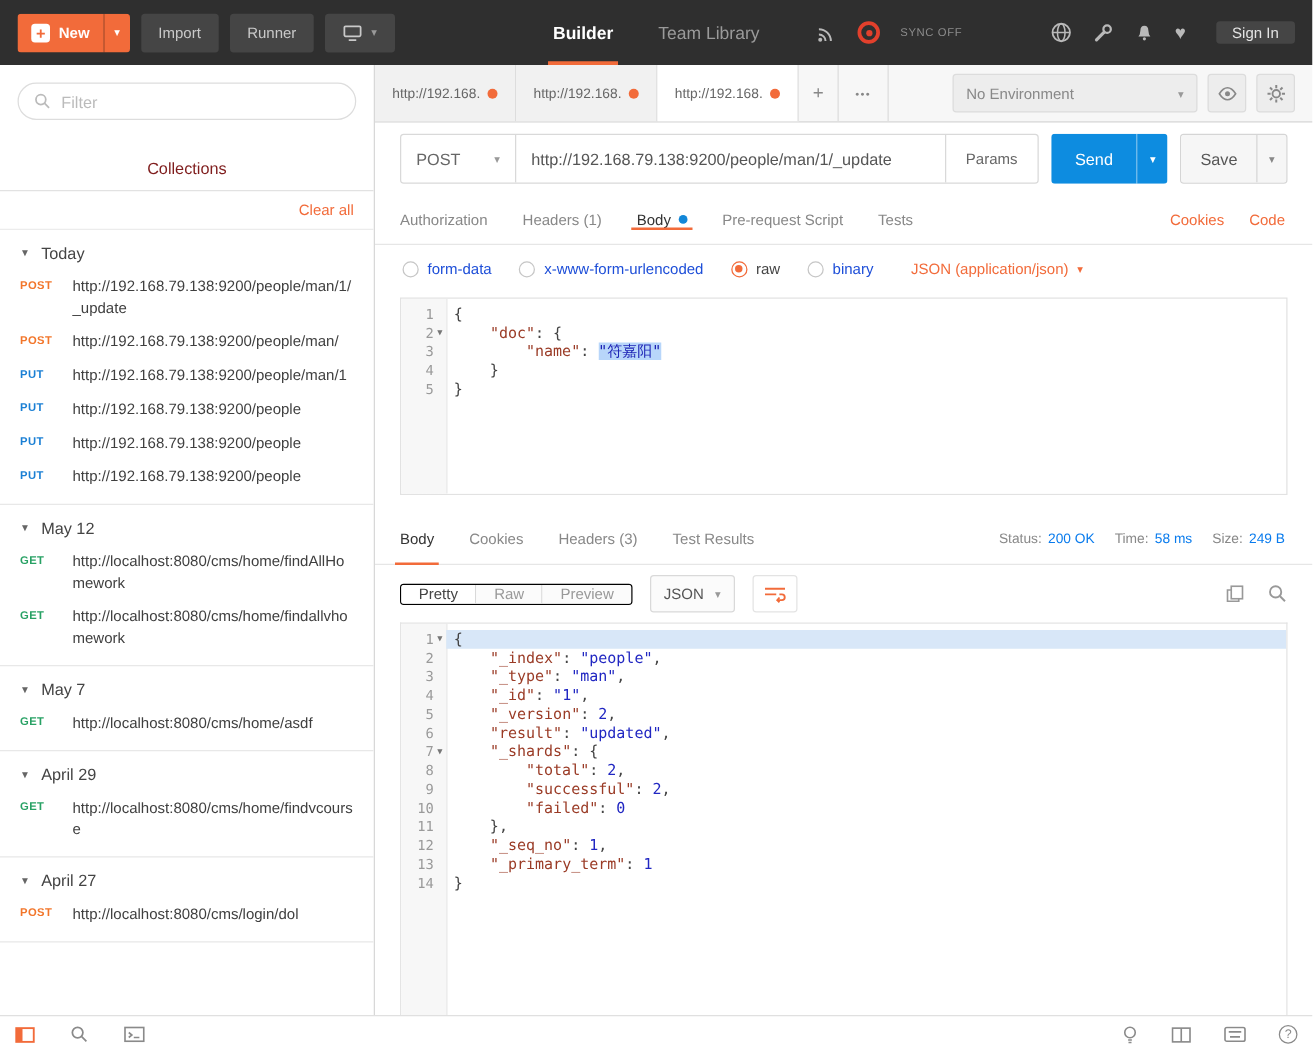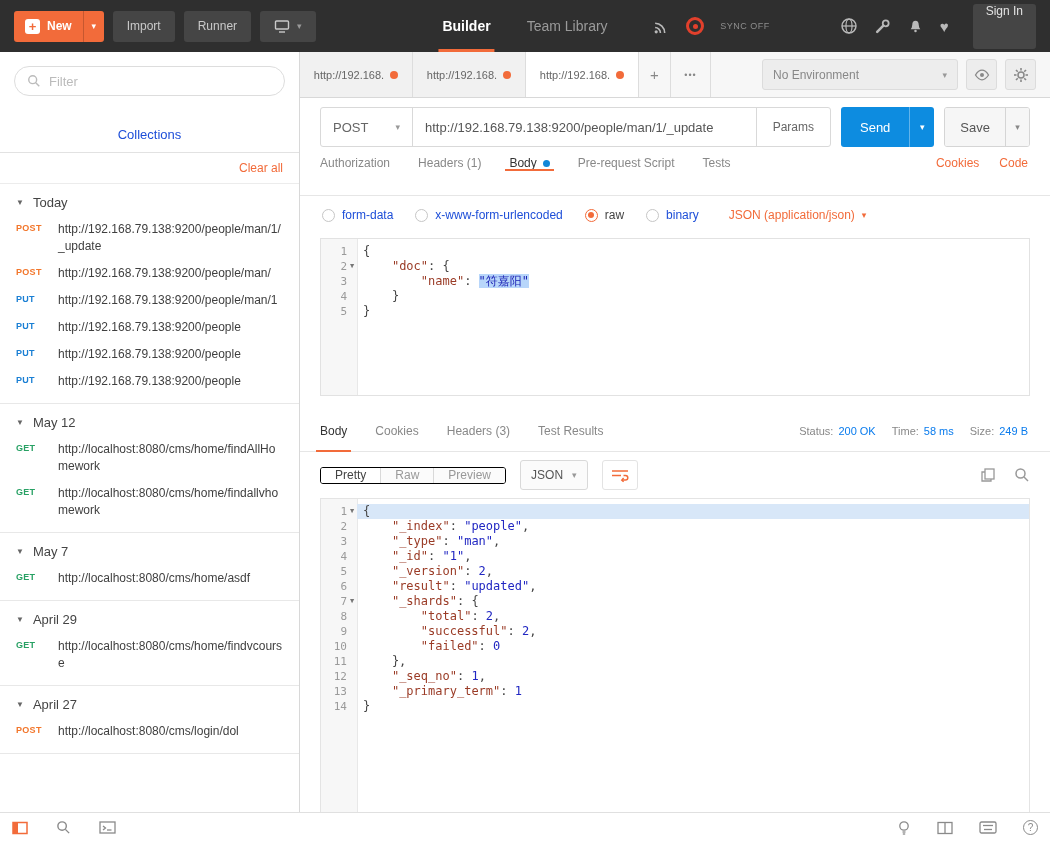--- a/index.html
+++ b/index.html
@@ -17,32 +17,32 @@
 .tb-caret{font-size:9px;color:#999}
 .top-nav{position:absolute;left:50%;transform:translateX(-50%);height:100%;display:flex;gap:36px;align-items:center}
 .nav-item{height:100%;display:flex;align-items:center;font-size:14px;color:#9a9a9a;position:relative}
 .nav-item.active{color:#fff;font-weight:bold}
 .nav-item.active::after{content:"";position:absolute;left:-4px;right:-4px;bottom:0;height:3px;background:#f26b3a}
 .tb-right{margin-left:auto;display:flex;align-items:center;gap:16px}
 .sync-label{font-size:9px;color:#8d8d8d;letter-spacing:.5px}
 .rec-icon{width:18px;height:18px;border:3px solid #e2402c;border-radius:50%;display:inline-flex;align-items:center;justify-content:center}
 .rec-icon i{width:5px;height:5px;border-radius:50%;background:#e2402c}
 .heart-glyph{color:#b9b9b9;font-size:15px;line-height:1}
-.signin-btn{height:45px;background:#454545;color:#e3e3e3;font-size:12px;display:flex;align-items:flex-start;padding:0 13px;border-radius:3px;margin-left:8px}
+.signin-btn{height:18px;background:#454545;color:#e3e3e3;font-size:12px;display:flex;align-items:center;padding:0 13px;border-radius:3px;margin-left:8px}
 .grp-gap{width:38px}
 
 .content{flex:1;display:flex;min-height:0}
 .sidebar{width:300px;flex:none;border-right:1px solid #d8d8d8;display:flex;flex-direction:column;overflow:hidden;background:#fff}
 .main{flex:1;display:flex;flex-direction:column;min-width:0;background:#fff}
 
 .filter-wrap{margin:14px 14px 21px;height:30px;border:1px solid #ddd;border-radius:15px;display:flex;align-items:center;padding:0 12px;gap:8px;background:#fff}
 .filter-input{border:none;outline:none;flex:1;font-size:13px;color:#555;font-family:inherit;background:transparent}
 .filter-input::placeholder{color:#bbb}
 .side-tabs{display:flex;border-bottom:1px solid #e2e2e2}
-.side-tab{flex:1;text-align:center;font-size:13px;color:#1d4ed8;padding:10px 0;position:relative}
+.side-tab{flex:1;text-align:center;font-size:13px;color:#7f1d1d;padding:10px 0;position:relative}
 .side-tab.active{color:#333}
 .side-tab.active::after{content:"";position:absolute;left:0;right:0;bottom:-1px;height:2px;background:#f26b3a}
 .clear-row{display:flex;justify-content:flex-end;padding:8px 16px;border-bottom:1px solid #ececec}
 .clear-all{font-size:12px;color:#f26b3a}
 .history-list{flex:1;overflow:hidden}
 .hist-group{border-bottom:1px solid #e8e8e8;padding:2px 0 8px}
 .hist-header{display:flex;align-items:center;gap:9px;padding:9px 16px 6px}
 .tri{font-size:8px;color:#666}
 .hist-date{font-size:13px;color:#444}
 .hist-item{display:flex;padding:5px 14px 5px 16px;gap:8px;align-items:flex-start}
@@ -68,21 +68,21 @@
 .method-select{width:92px;flex:none;height:100%;border-right:1px solid #d9d9d9;display:flex;align-items:center;justify-content:space-between;padding:0 12px;font-size:13px;color:#666}
 .url-input{flex:1;min-width:0;border:none;outline:none;font-size:13px;color:#555;padding:0 12px;font-family:inherit;background:transparent}
 .params-btn{height:100%;border-left:1px solid #d9d9d9;display:flex;align-items:center;padding:0 16px;font-size:12px;color:#666}
 .send-wrap,.save-wrap{display:flex;height:40px;border-radius:3px;overflow:hidden;flex:none}
 .send-btn{background:#0d8ce0;color:#fff;font-size:13px;display:flex;align-items:center;padding:0 19px}
 .send-caret{background:#0d8ce0;border-left:1px solid rgba(255,255,255,.35);color:#fff;width:25px;display:flex;align-items:center;justify-content:center;font-size:9px}
 .save-wrap{border:1px solid #d5d5d5}
 .save-btn{background:#f6f6f6;color:#555;font-size:13px;display:flex;align-items:center;padding:0 15px}
 .save-caret{background:#f6f6f6;border-left:1px solid #d5d5d5;color:#888;width:24px;display:flex;align-items:center;justify-content:center;font-size:9px}
 
-.req-tabs{height:40px;flex:none;display:flex;align-items:flex-start;border-bottom:1px solid #e6e6e6;padding:0 6px}
+.req-tabs{height:40px;flex:none;display:flex;align-items:center;border-bottom:1px solid #e6e6e6;padding:0 6px}
 .req-tab{display:flex;align-items:center;padding:0 14px;font-size:12px;color:#888;position:relative;gap:6px}
 .req-tab.active{color:#333}
 .req-tab.active::after{content:"";position:absolute;left:10px;right:10px;bottom:-1px;height:2px;background:#f26b3a}
 .blue-dot{width:7px;height:7px;border-radius:50%;background:#1287d8}
 .req-links{margin-left:auto;display:flex;align-items:center;gap:20px;padding-right:16px}
 .link{font-size:12px;color:#f26b3a}
 
 .mode-row{height:38px;flex:none;display:flex;align-items:center;gap:22px;padding:0 22px}
 .mode-item{display:flex;align-items:center;gap:7px}
 .radio{width:13px;height:13px;border:1px solid #c6c6c6;border-radius:50%;position:relative;background:#fff;flex:none}

